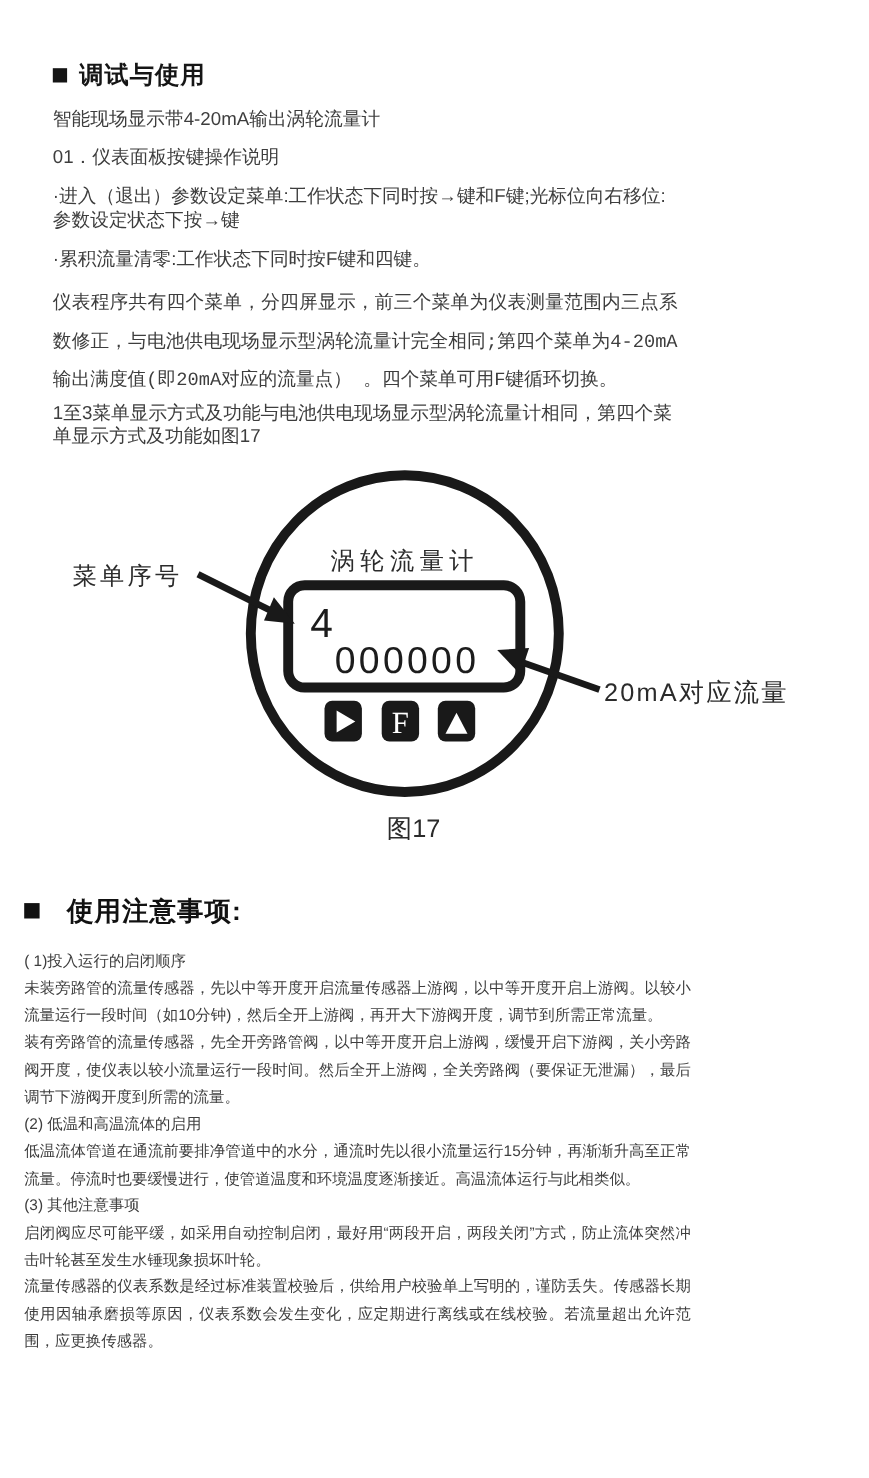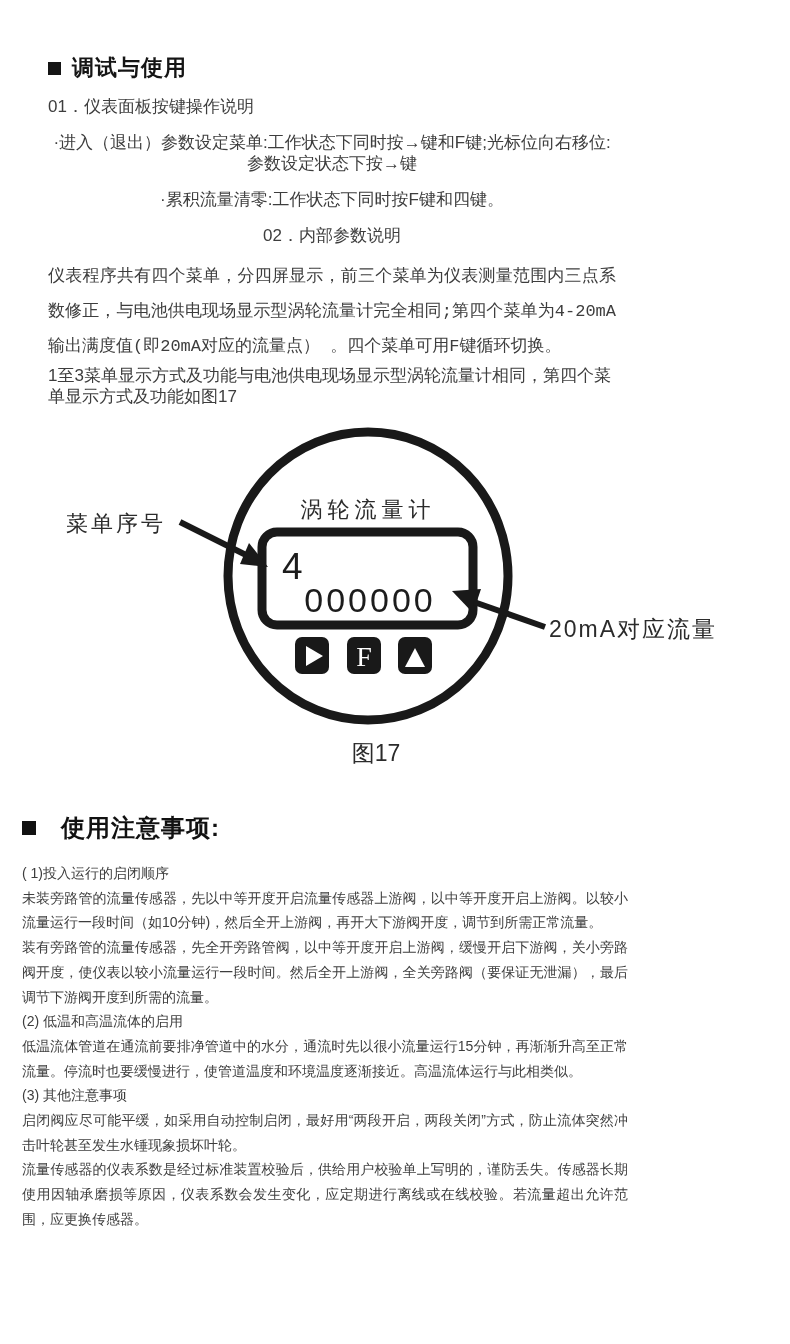--- a/index.html
+++ b/index.html
@@ -13,21 +13,21 @@
   
   .sec1{padding:53px 34px 0 48px;}
   .h1{
     display:flex;align-items:center;gap:11px;
     font-size:22px;font-weight:bold;color:#151515;letter-spacing:1px;
   }
   .sq{width:13px;height:13px;background:#151515;flex:0 0 auto;}
   .sec1 p{margin:0;font-size:17px;line-height:21px;color:#3d3d3d;}
   .p-intro{margin-top:15px !important;}
   .p-step{margin-top:13px !important;}
-  .p-bullet{margin-top:15px !important;text-align:center;}
+  .p-bullet{margin-top:15px !important;}
   .p-long{margin-top:13px !important;line-height:35px !important;text-align:justify;font-family:Liberation Mono, monospace;}
   .p-fig{margin-top:1px !important;}
 
   
   .diagram{width:790px;height:352px;margin-top:17px;}
 
   
   .sec2{padding:36px 22px 0 22px;}
   .h2{
     display:flex;align-items:center;gap:25px;
@@ -43,24 +43,24 @@
 </head>
 <body>
 
 <div class="page">
 
   <div class="sec1">
     <div class="h1">
       <span class="sq"></span>
       <span>调试与使用</span>
     </div>
+    <p class="p-intro">智能现场显示带4-20mA输出涡轮流量计</p>
     <p class="p-step">01．仪表面板按键操作说明</p>
     <p class="p-bullet">·进入（退出）参数设定菜单:工作状态下同时按→键和F键;光标位向右移位:参数设定状态下按→键</p>
     <p class="p-bullet">·累积流量清零:工作状态下同时按F键和四键。</p>
-    <p class="p-bullet">02．内部参数说明</p>
     <p class="p-long">仪表程序共有四个菜单，分四屏显示，前三个菜单为仪表测量范围内三点系数修正，与电池供电现场显示型涡轮流量计完全相同;第四个菜单为4-20mA输出满度值(即20mA对应的流量点） 。四个菜单可用F键循环切换。</p>
     <p class="p-fig">1至3菜单显示方式及功能与电池供电现场显示型涡轮流量计相同，第四个菜单显示方式及功能如图17</p>
   </div>
 
   <div class="diagram">
     <svg width="790" height="352" viewBox="0 0 790 352">
 
       <ellipse cx="368" cy="152" rx="140" ry="144" fill="none" stroke="#191919" stroke-width="9"></ellipse>
 
       <text x="368" y="93" text-anchor="middle" font-size="22" letter-spacing="5" fill="#2b2b2b">涡轮流量计</text>

